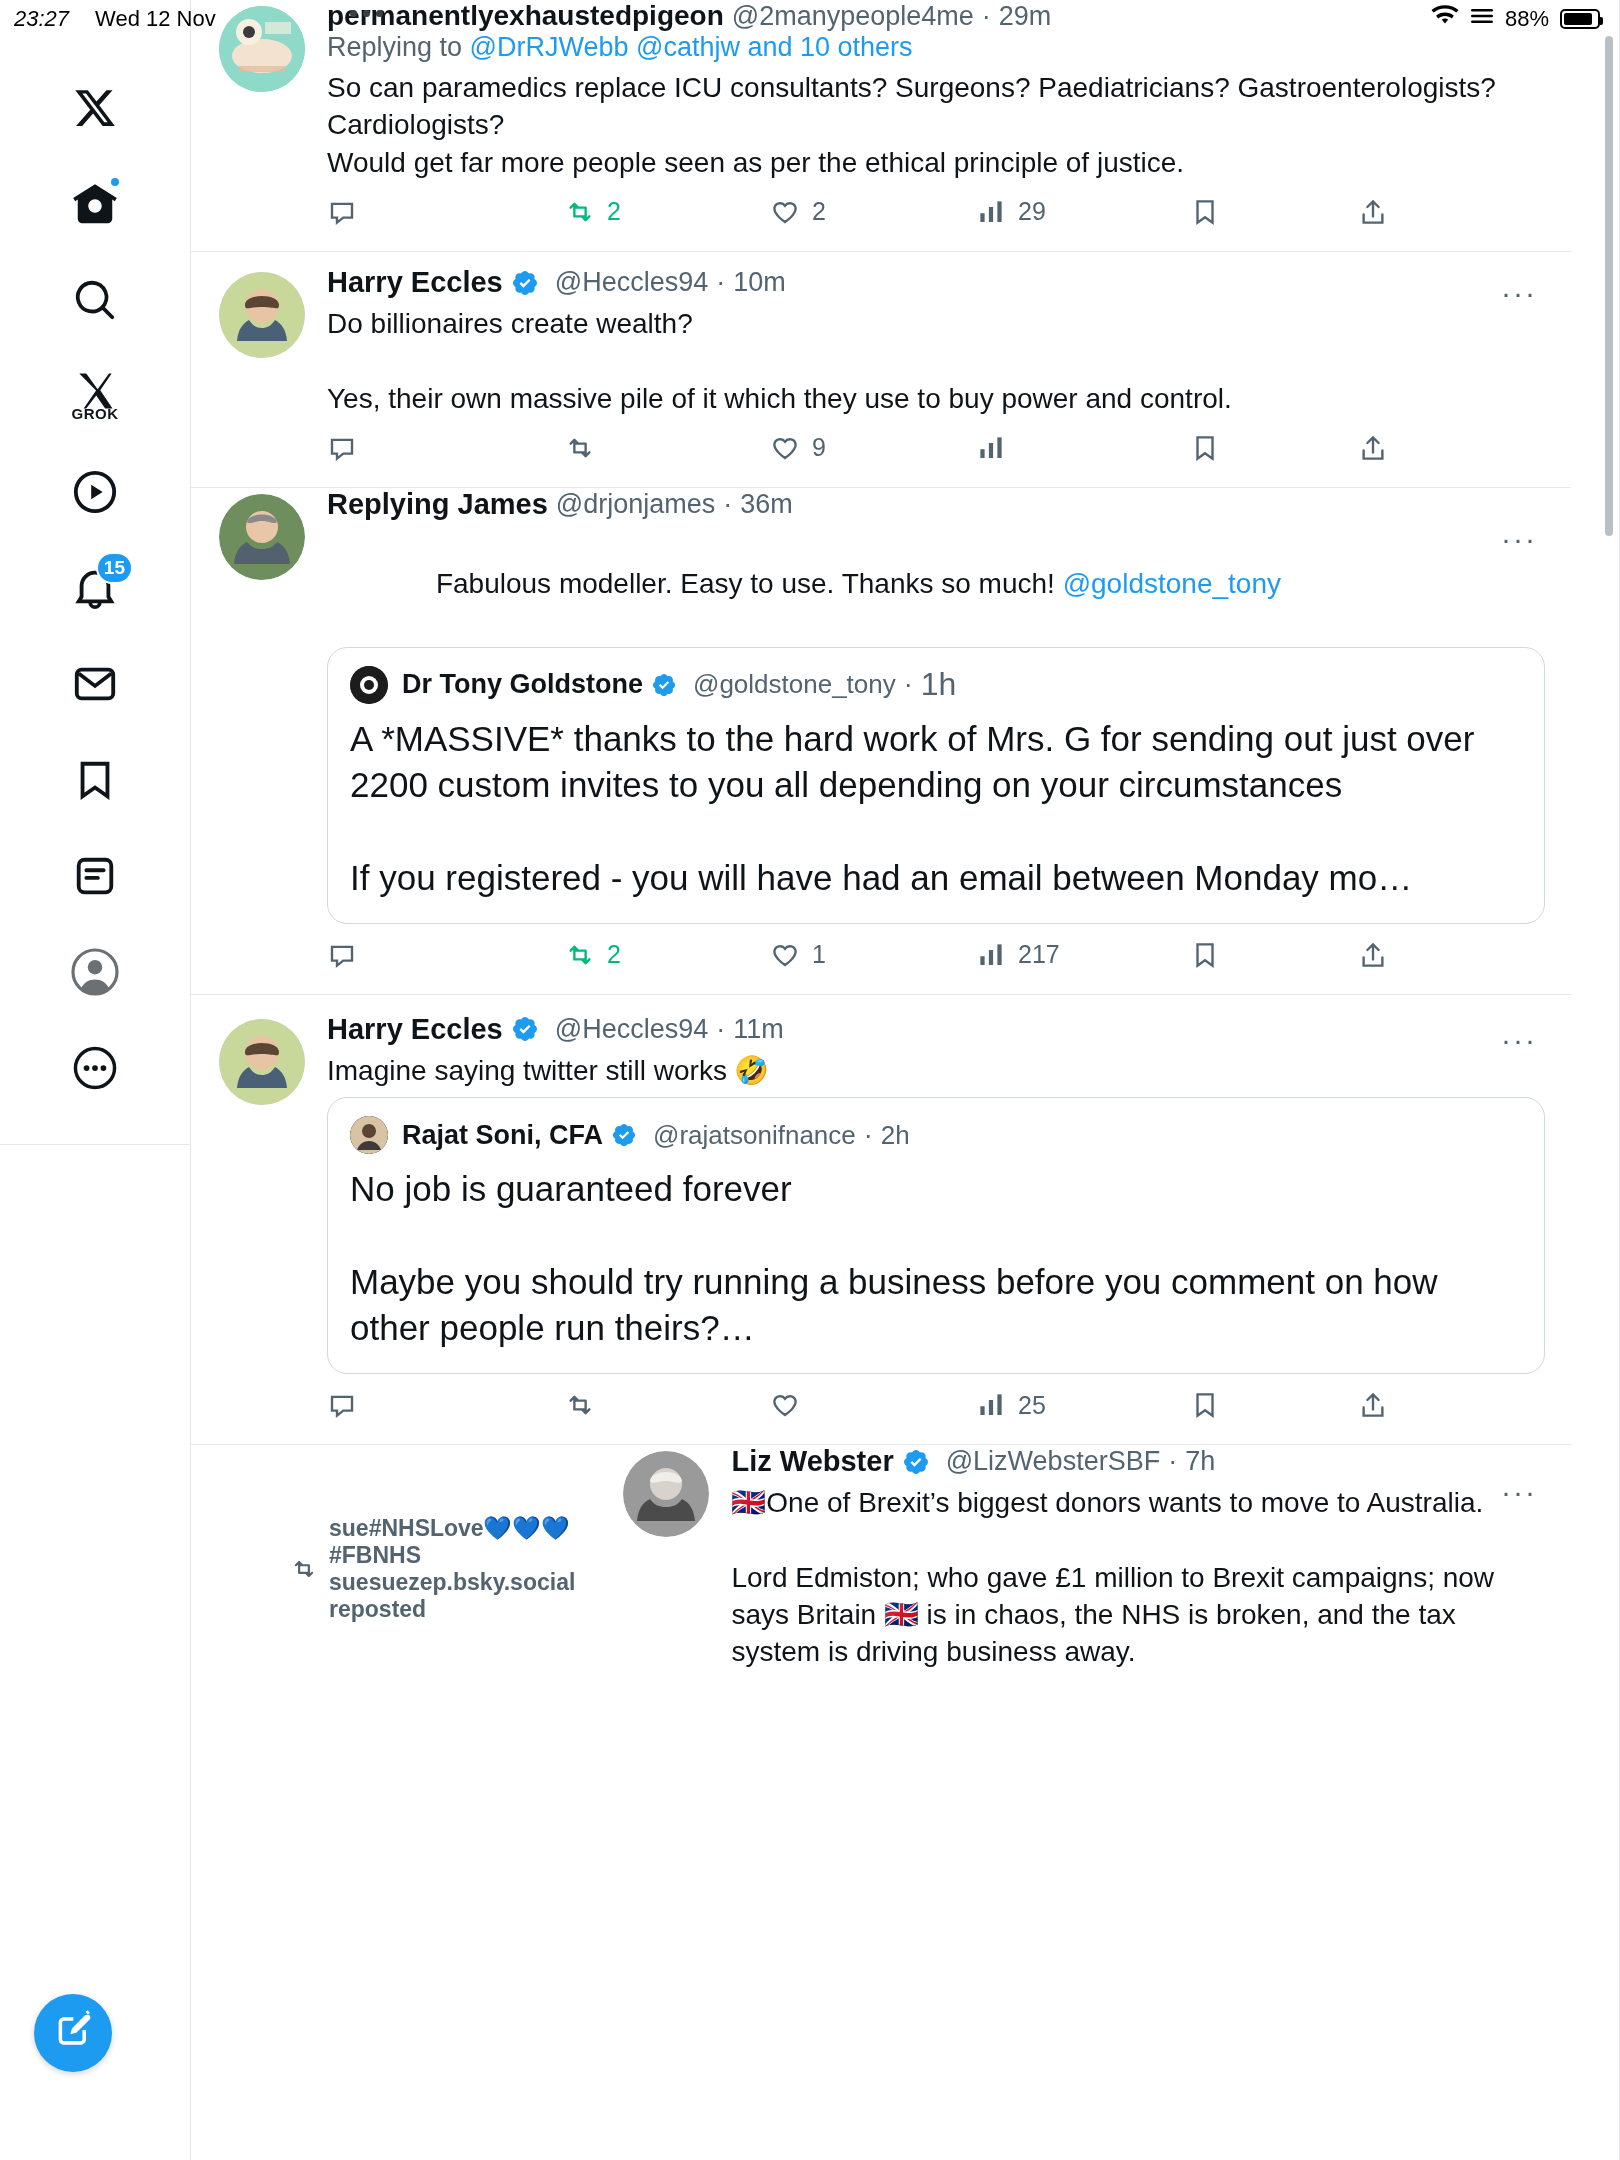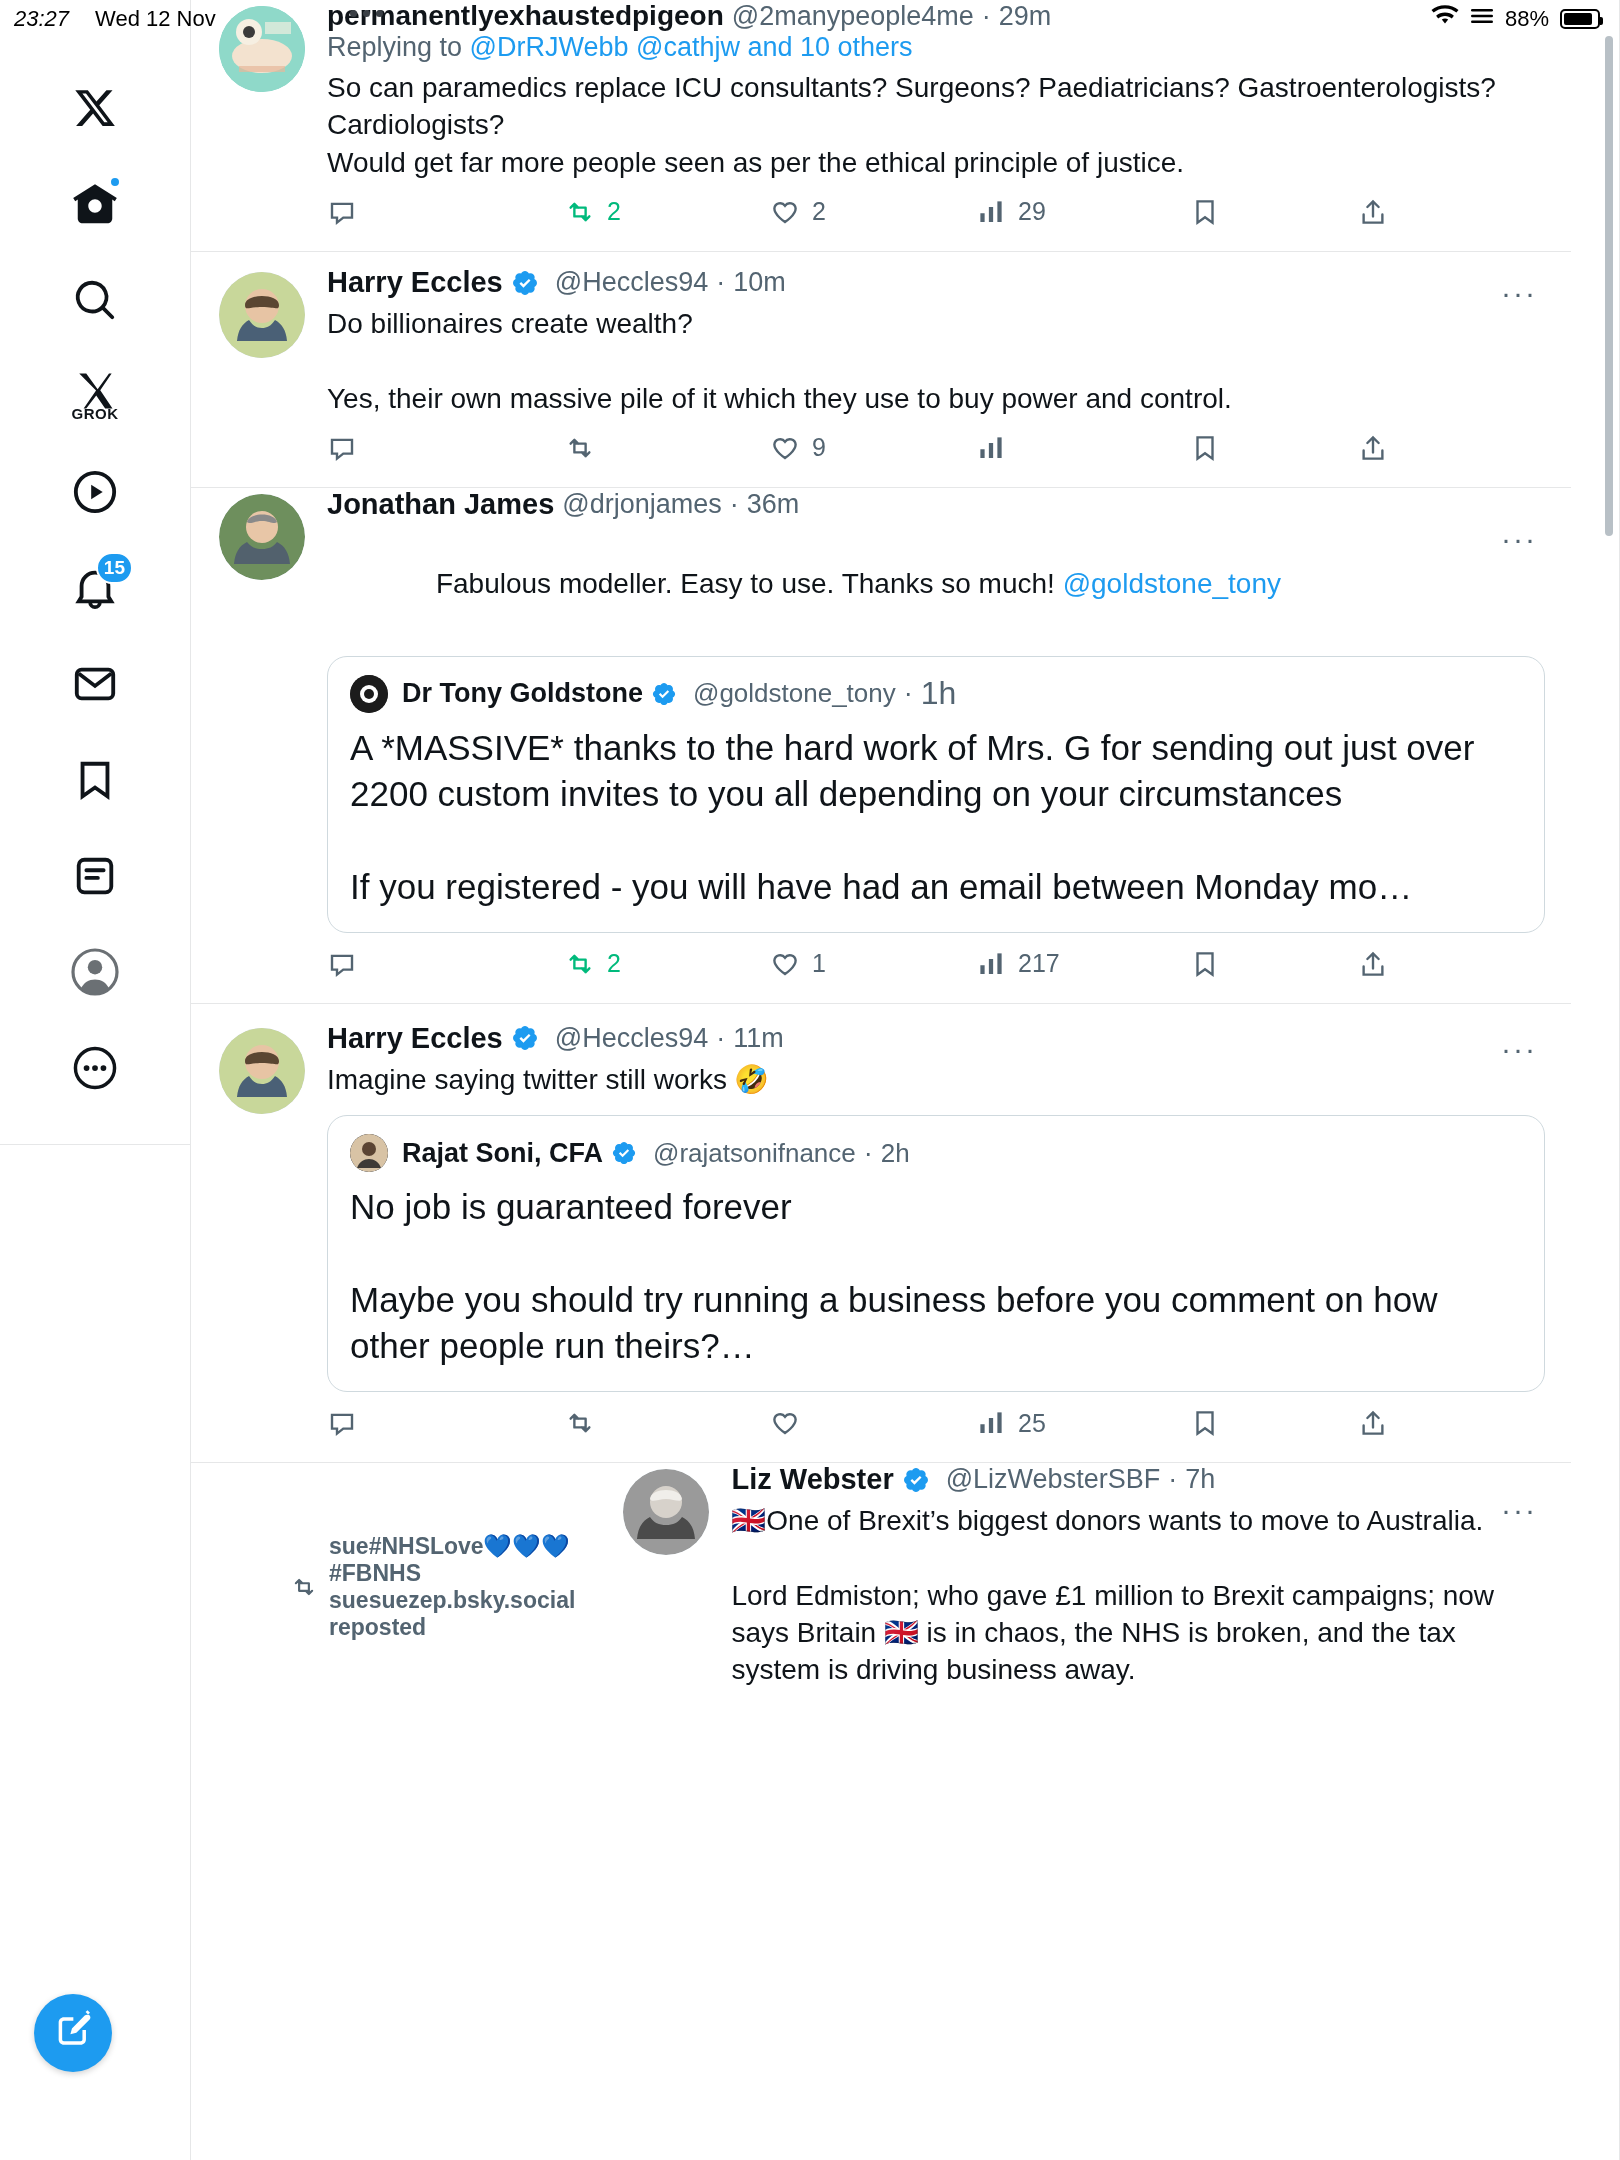--- a/index.html
+++ b/index.html
@@ -94,21 +94,21 @@
   .sep { font-size: 27px; color: #536471; margin: 0 8px; }
   .time { font-size: 27px; color: #536471; }
   .more-btn { position: absolute; right: 34px; color: #536471; font-size: 30px; letter-spacing: 2px; line-height: 1; }
   .replying { font-size: 27px; color: #536471; }
   .replying .ln { color: #1d9bf0; }
   .text { font-size: 28px; line-height: 1.33; color: #0f1419; margin-top: 6px; white-space: pre-wrap; }
   .text .ln { color: #1d9bf0; }
 
   
   .quote {
-    border: 1px solid #cfd9de; border-radius: 20px; margin-top: 17px; padding: 18px 22px 22px 22px;
+    border: 1px solid #cfd9de; border-radius: 20px; margin-top: 8px; padding: 18px 22px 22px 22px;
   }
   .q-head { display: flex; align-items: center; gap: 0; }
   .q-avatar { width: 38px; height: 38px; border-radius: 50%; overflow: hidden; flex: 0 0 38px; background:#333; }
   .q-name { font-size: 27px; font-weight: 700; margin-left: 14px; }
   .q-handle { font-size: 26px; color: #536471; margin-left: 8px; }
   .q-text { font-size: 35px; line-height: 1.32; margin-top: 12px; white-space: pre-wrap; }
 
   
   .actions { display: flex; align-items: center; margin-top: 16px; padding-bottom: 14px; }
   .act { display: flex; align-items: center; gap: 12px; color: #536471; font-size: 25px; }
@@ -408,21 +408,21 @@
               <svg width="86" height="86" viewBox="0 0 86 86">
                   <circle cx="43" cy="43" r="43" fill="#6e8f5d"></circle>
                   <circle cx="43" cy="33" r="16" fill="#e8c6a7"></circle>
                   <path d="M28 28c2-10 28-10 30 0-3 3-7-1-15-1s-12 4-15 1z" fill="#8a8a8a"></path>
                   <path d="M28 48c4 5 8 7 15 7s11-2 15-7c8 4 12 11 13 22H15c1-11 5-18 13-22z" fill="#52616d"></path>
                 </svg>
             </div>
           </div>
           <div class="body-col">
             <div class="namerow">
-              <span class="dname big">Jonathan James</span>
+              <span class="dname big">Replying James</span>
               <span class="handle">@drjonjames</span>
               <span class="sep">·</span>
               <span class="time">36m</span>
             </div>
             <div class="more-btn" style="top:36px;">···</div>
             <div class="text">
               <span>Fabulous modeller. Easy to use. Thanks so much! </span><span class="ln">@goldstone_tony</span>
             </div>
 
             <div class="quote">

